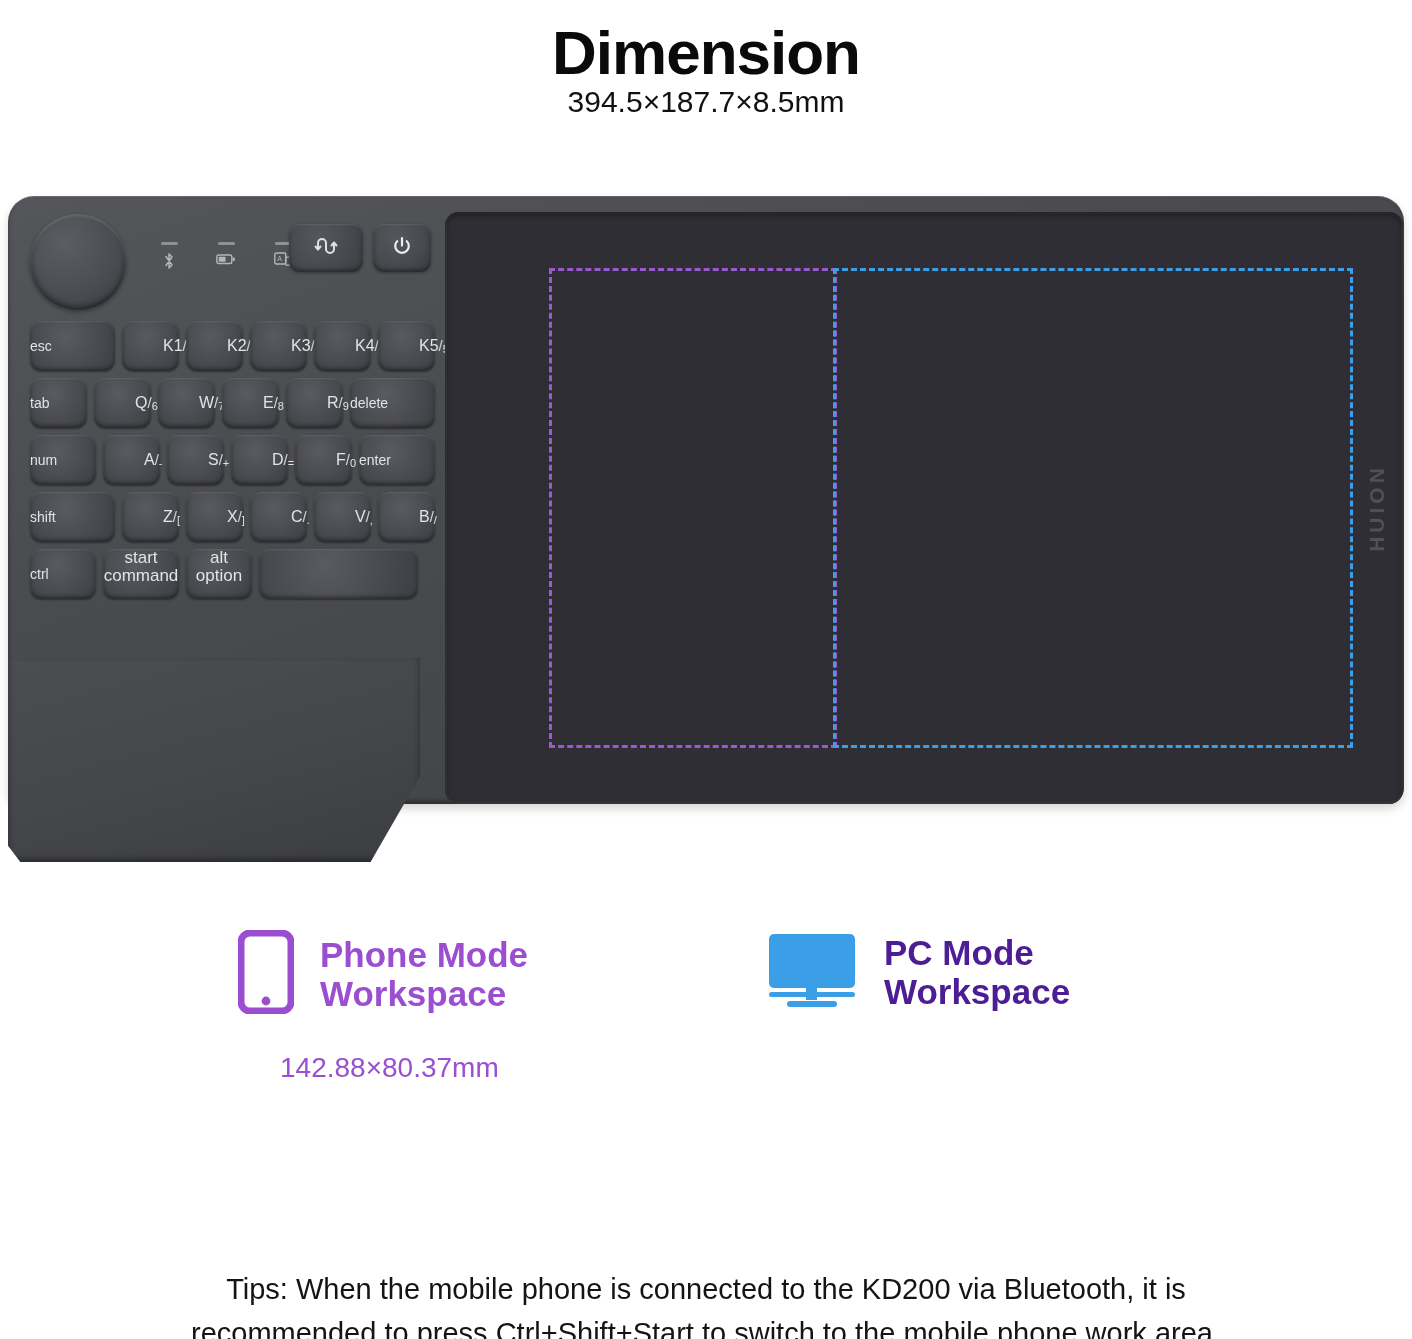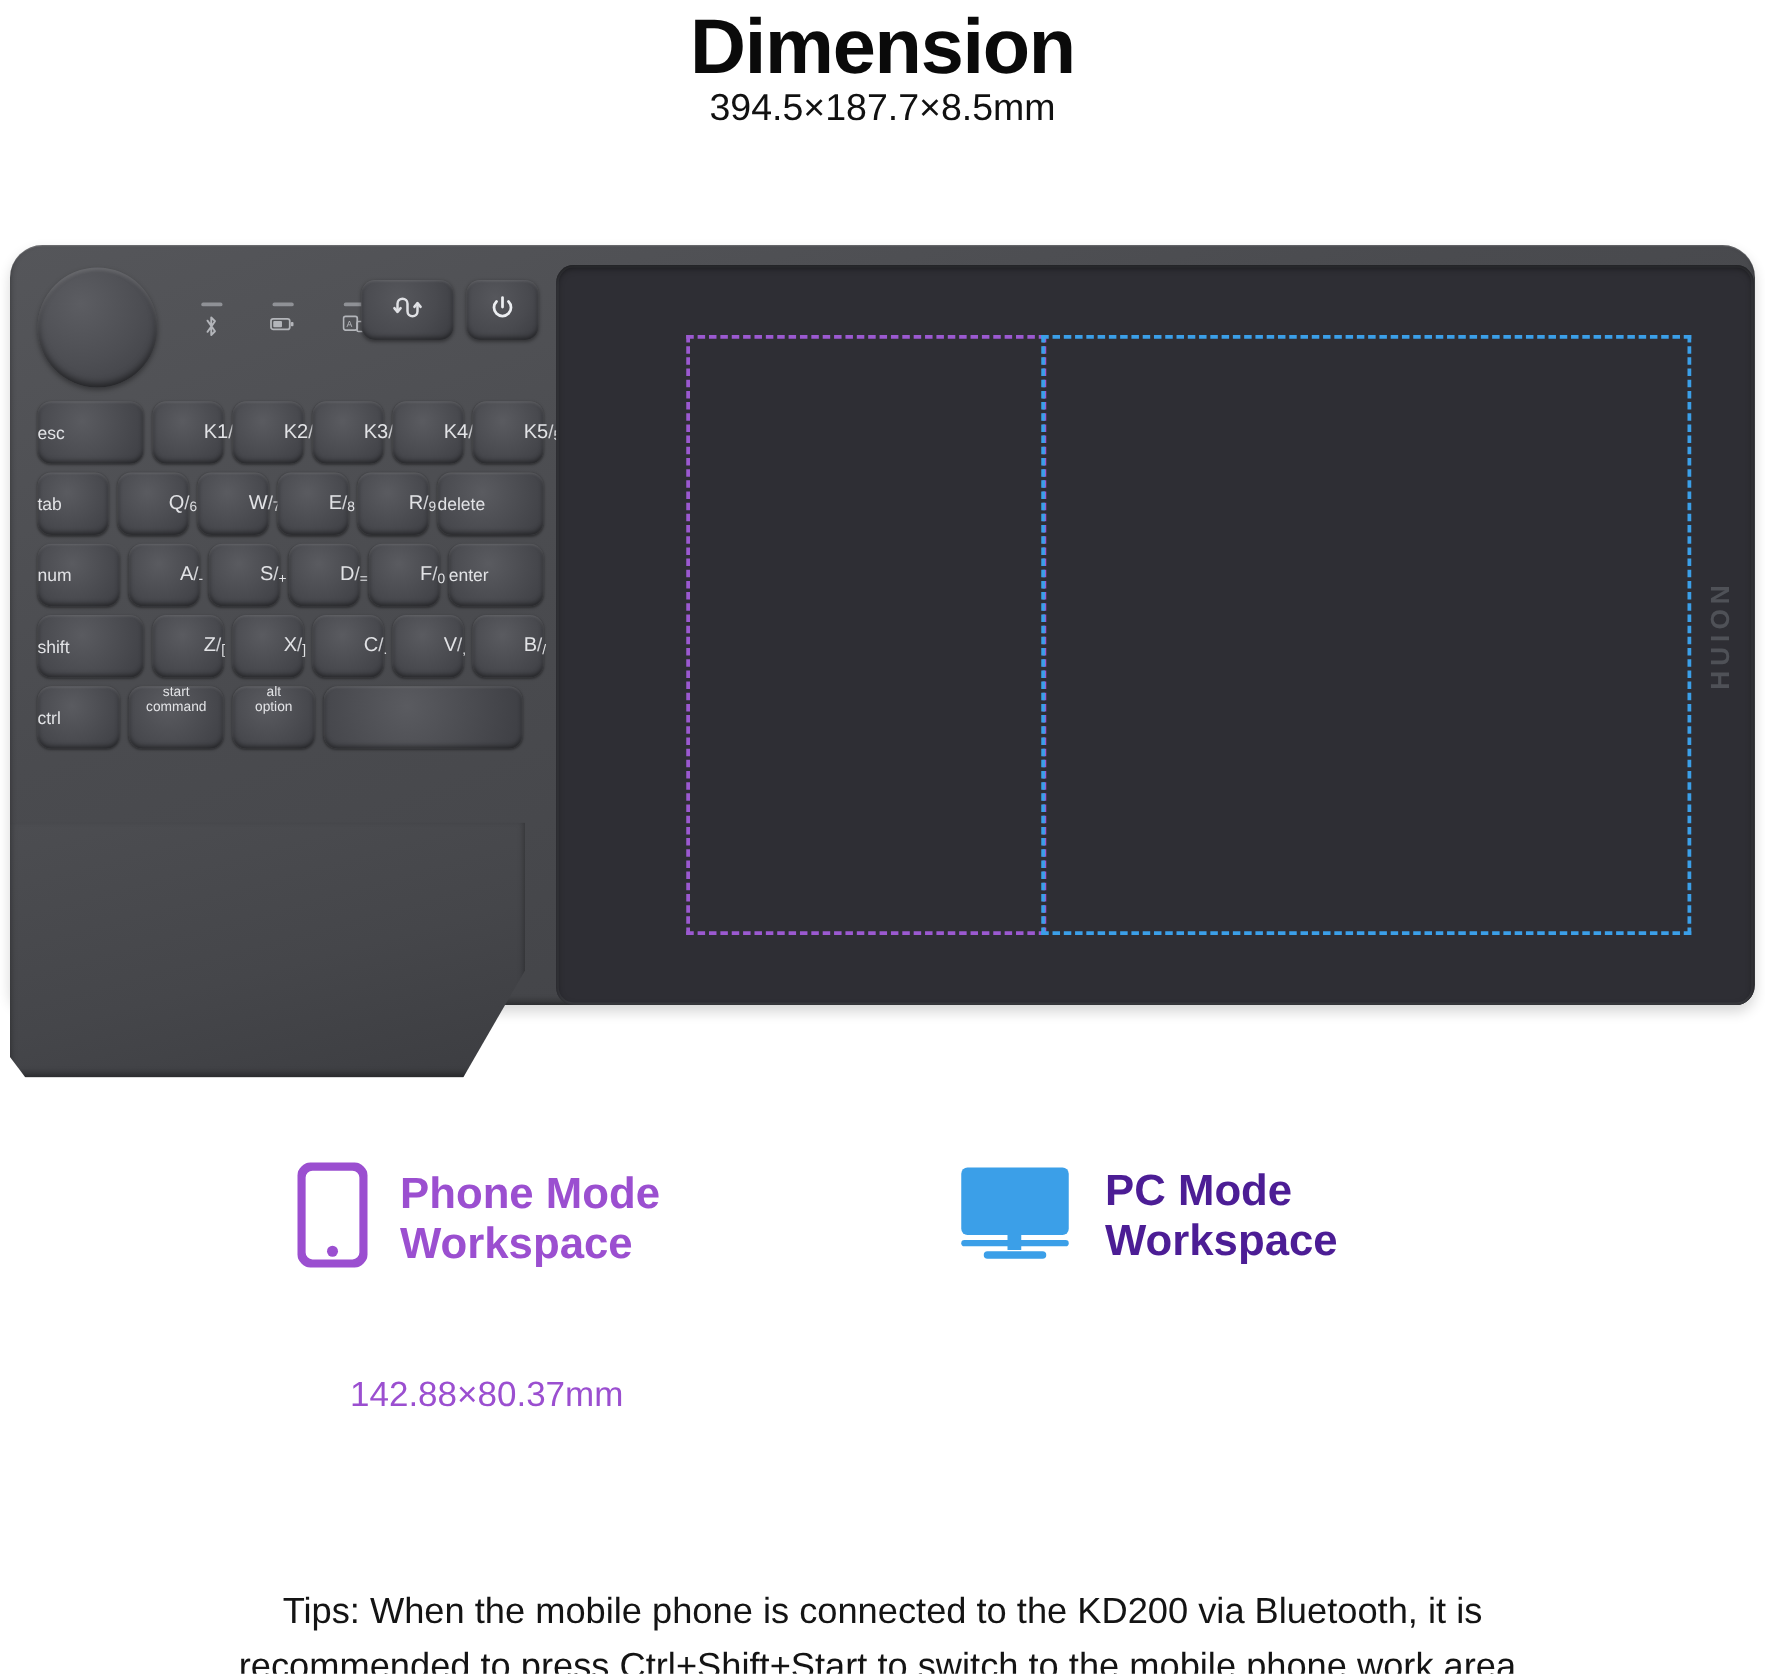--- a/index.html
+++ b/index.html
@@ -6,21 +6,21 @@
   body {
     width: 1412px; height: 1339px;
     background: #ffffff;
     font-family: "Liberation Sans", sans-serif;
     color: #111111;
     overflow: hidden;
     position: relative;
   }
 
   
-  #header { text-align: center; padding-top: 5px; }
+  #header { text-align: center; padding-top: 20px; }
   #page-title {
     font-size: 62px; font-weight: bold; letter-spacing: -1px;
     line-height: 1.05; color: #0a0a0a;
   }
   #page-subtitle {
     font-size: 30px; color: #111111; letter-spacing: 0px;
   }
 
   
   #device-stage { position: absolute; left: 0; top: 188px; width: 1412px; height: 700px; }
@@ -82,21 +82,21 @@
     background: radial-gradient(circle at 42% 32%, #5a5b60 0%, #4c4d52 48%, #3d3e43 100%);
     box-shadow: inset 0 1px 2px rgba(255,255,255,.14),
                 inset 0 -2px 4px rgba(0,0,0,.46),
                 0 1px 2px rgba(0,0,0,.4);
     display: flex; align-items: center; justify-content: flex-start;
     position: relative; color: #e2e3e6;
   }
   .key .primary { font-size: 16px; line-height: 1; }
   .key.word .primary { font-size: 14px; }
   .key.two-line { flex-direction: column; gap: 1px; }
-  .key.two-line .primary { font-size: 11px; }
+  .key.two-line .primary { font-size: 17px; }
   .key .combo { display: inline-flex; align-items: flex-start; font-size: 16px; padding-left: 41px; }
   .key .combo .slash { font-size: 15px; margin: 0 0px; opacity: .9; }
   .key .combo .secondary { font-size: 11px; align-self: flex-end; margin-left: 0px; }
   .k-esc { width: 85px; } .k-1u { width: 57px; }
   .k-tab { width: 57px; } .k-delete { width: 85px; }
   .k-num { width: 66px; } .k-enter { width: 76px; }
   .k-shift { width: 85px; }
   .k-ctrl { width: 66px; } .k-start { width: 76px; } .k-alt { width: 66px; }
   .k-space { width: 159px; }
 
@@ -114,21 +114,21 @@
     font-size: 21px; font-weight: bold; letter-spacing: 4px;
     color: #4f5157;
   }
   .work-rect { position: absolute; top: 56px; height: 480px; }
   #phone-work-area { left: 104px; width: 288px; border: 3px dashed #9b59d0; }
   #pc-work-area    { left: 388px; width: 520px; border: 3px dashed #3b9fe8; }
 
   
   #legends { position: absolute; left: 0; top: 930px; width: 1412px; display: flex; }
   .legend-col { display: flex; flex-direction: column; }
-  #legend-phone { margin-left: 238px; width: 440px; gap: 47px; }
+  #legend-phone { margin-left: 238px; width: 440px; }
   #legend-pc    { margin-left: 88px; width: 480px; }
   .legend-head { display: flex; align-items: center; gap: 26px; }
   .legend-title { font-size: 35px; font-weight: bold; line-height: 1.12; }
   .legend-measure { font-size: 28px; margin-top: 34px; }
   #legend-phone .legend-title, #legend-phone .legend-measure { color: #9b4fd0; }
   #legend-pc .legend-title, #legend-pc .legend-measure { color: #4c1d95; }
   #legend-phone .legend-measure { margin-left: 42px; }
   #legend-pc .legend-measure { margin-left: 0px; }
 
   

